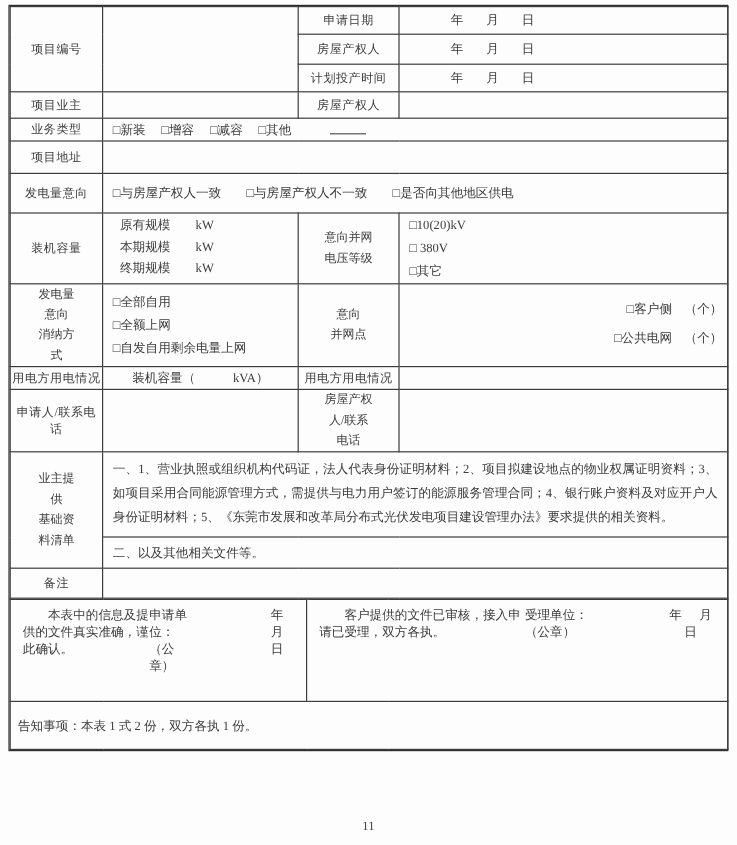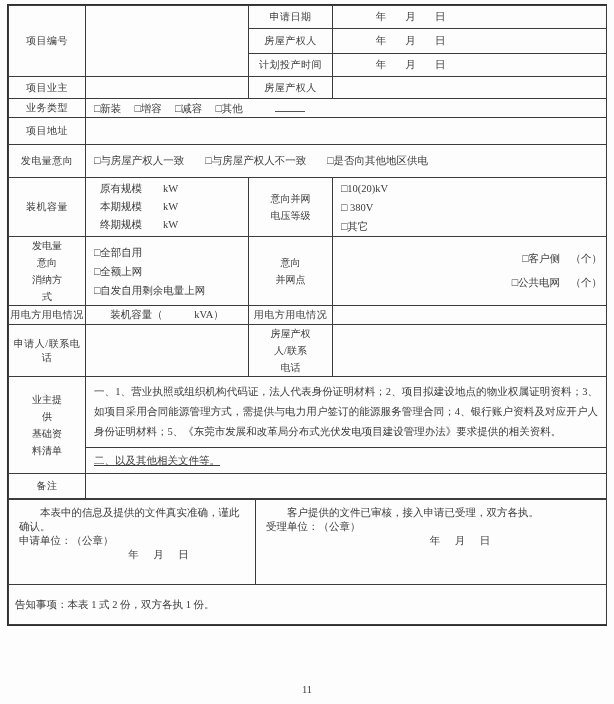--- a/index.html
+++ b/index.html
@@ -23,24 +23,24 @@
   .dater{text-align:center;padding-right:120px;letter-spacing:2px;}
   .dater2{text-align:center;padding-right:110px;letter-spacing:2px;}
   .opts{padding-left:8px;}
   .stack{line-height:18px;padding-left:10px;}
   .stack3{line-height:19px;padding-left:4px;}
   .gp{line-height:24px;padding-left:4px;text-align:right;}
   .center-val{text-align:center;}
   .longtext{
     font-size:10.5px;line-height:20px;padding:5px 8px 5px 8px;text-align:justify;
   }
-  .item2{padding:4px 8px;text-decoration:underline;}
+  .item2{padding:4px 8px;}
   .notice-cell{padding:6px 6px;}
   .sig-cell{vertical-align:top;}
-  .sig-inner{display:flex;flex-direction:column;height:72px;padding:6px 6px;}
+  .sig-inner{display:flex;flex-direction:row;justify-content:space-between;height:72px;padding:6px 6px;}
   .sig-statement{text-indent:2em;}
   .sig-date-l{text-align:center;padding-left:55px;letter-spacing:2px;}
   .sig-date-r{text-align:center;padding-left:60px;letter-spacing:2px;}
   .underline-blank{
     display:inline-block;width:30px;height:10px;
     border-bottom:1px solid #555;margin-left:32px;
   }
   .page-num{
     position:absolute;left:0;right:0;top:684px;
     text-align:center;font-size:10.5px;color:#444;

